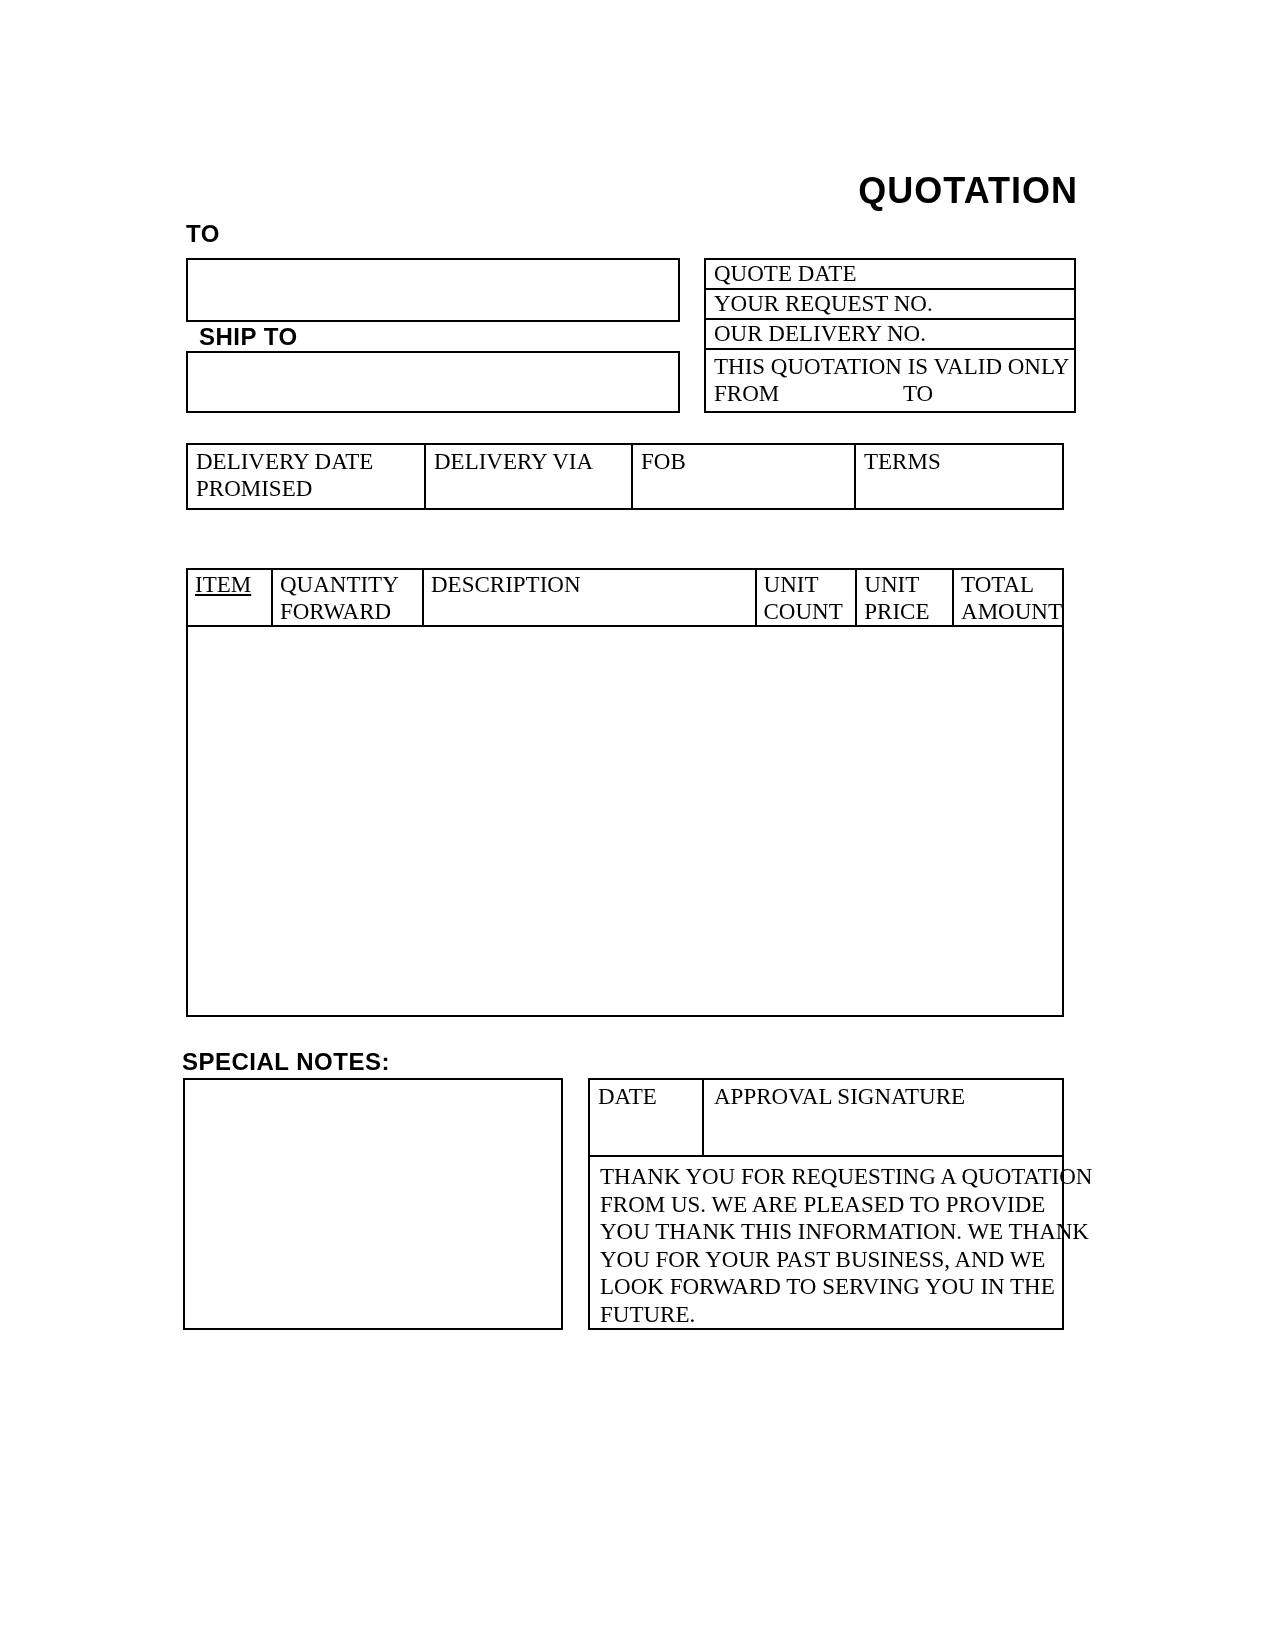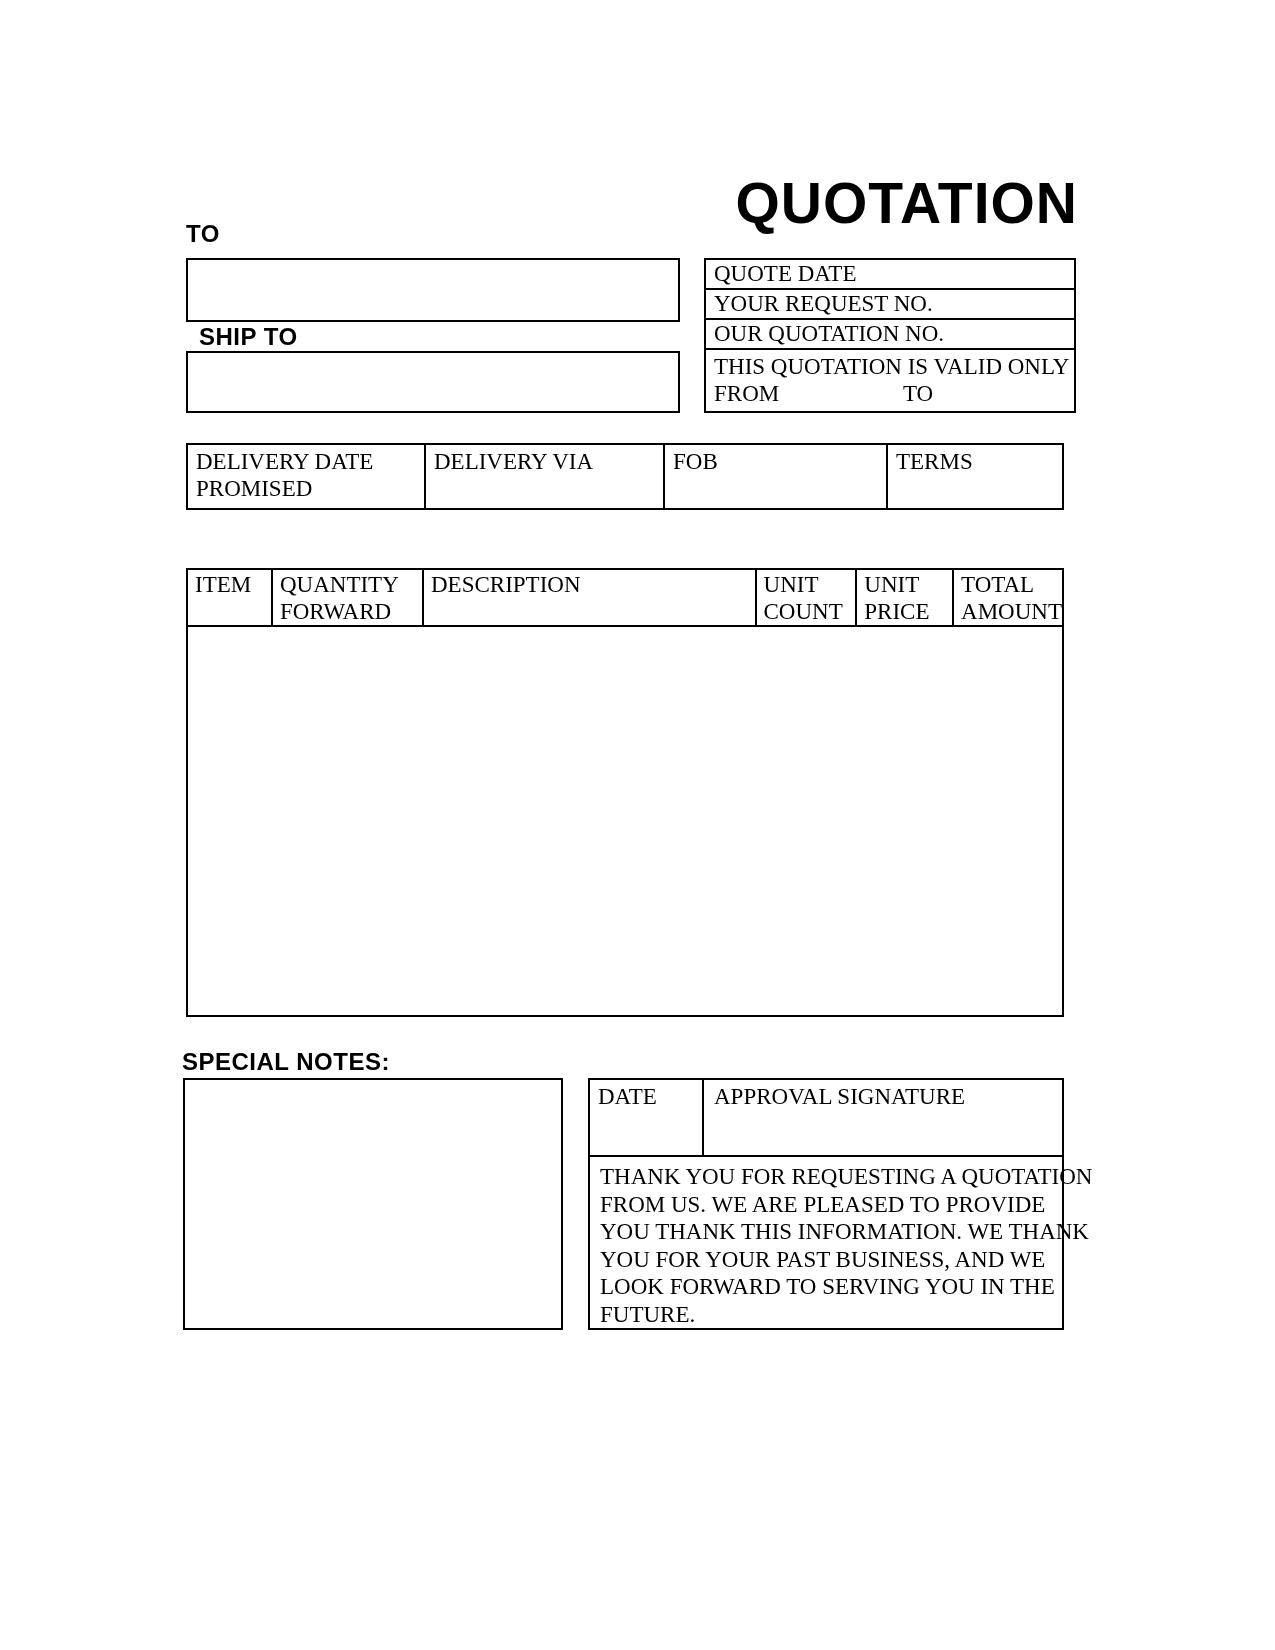--- a/index.html
+++ b/index.html
@@ -8,21 +8,21 @@
     width: 1275px; height: 1650px; position: relative;
     font-family: "Liberation Serif", serif; color: #000;
   }
   .abs { position: absolute; }
   .nowrap { white-space: nowrap; }
 
   
   .title {
     top: 170px; right: 197px;
     font-family: "Liberation Sans", sans-serif;
-    font-weight: bold; font-size: 57px; letter-spacing: 1px;
+    font-weight: bold; font-size: 36px; letter-spacing: 1px;
   }
 
   
   .sec-label {
     font-family: "Liberation Sans", sans-serif;
     font-weight: bold; font-size: 24px; letter-spacing: 0.5px;
   }
   .to-label     { left: 186px; top: 220px; }
   .shipto-label { left: 199px; top: 323px; }
   .notes-label  { left: 182px; top: 1048px; }
@@ -44,35 +44,35 @@
 
   
   .delivery-table {
     left: 186px; top: 443px; width: 878px; height: 67px;
     border: 2px solid #000; display: flex; font-size: 23px;
   }
   .dcell { padding: 3px 8px 0 8px; line-height: 27px; border-left: 2px solid #000; }
   .dcell:first-child { border-left: none; }
   .dcell .line { display: block; white-space: nowrap; }
   .dcell-1 { width: 236px; }
-  .dcell-2 { width: 239px; }
+  .dcell-2 { width: 207px; }
   .dcell-3 { width: 223px; }
   .dcell-4 { flex: 1; }
 
   
   .items-table {
     left: 186px; top: 568px; width: 878px; height: 449px;
     border: 2px solid #000; display: flex; flex-direction: column;
     font-size: 23px;
   }
   .items-header { display: flex; height: 57px; border-bottom: 2px solid #000; }
   .icell { padding: 1px 0 0 7px; line-height: 27px; border-left: 2px solid #000; }
   .icell:first-child { border-left: none; }
   .icell .line { display: block; white-space: nowrap; }
-  .icell-item  { width: 84px; }
+  .icell-item  { width: 84px; text-decoration: underline; }
   .icell-qty   { width: 153px; }
   .icell-desc  { width: 337px; }
   .icell-uc    { width: 102px; }
   .icell-up    { width: 98px; }
   .icell-total { flex: 1; }
   .items-body { flex: 1; }
 
   
   .notes-box { left: 183px; top: 1078px; width: 380px; height: 252px; border: 2px solid #000; }
 
@@ -102,21 +102,21 @@
   <div class="abs shipto-box"></div>
 
   <div class="abs info-table">
     <div class="info-row">
       <span class="nowrap">QUOTE DATE</span>
     </div>
     <div class="info-row">
       <span class="nowrap">YOUR REQUEST NO.</span>
     </div>
     <div class="info-row">
-      <span class="nowrap">OUR QUOTATION NO.</span>
+      <span class="nowrap">OUR DELIVERY NO.</span>
     </div>
     <div class="info-row validity">
       <div class="nowrap">THIS QUOTATION IS VALID ONLY</div>
       <div class="validity-toline">
         <span class="vfrom">FROM</span>
         <span class="vto">TO</span>
       </div>
     </div>
   </div>
 

